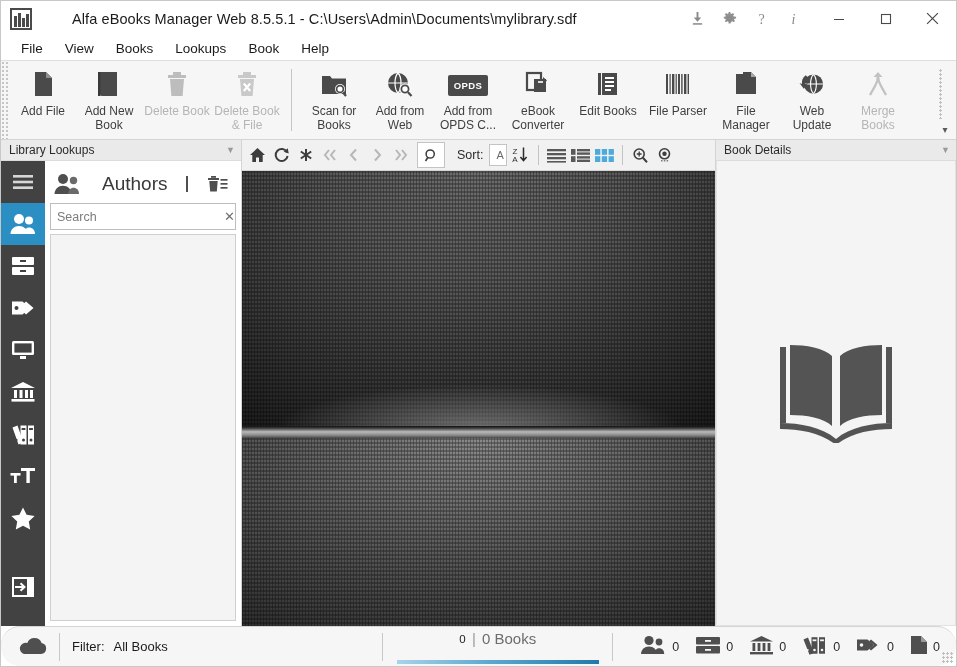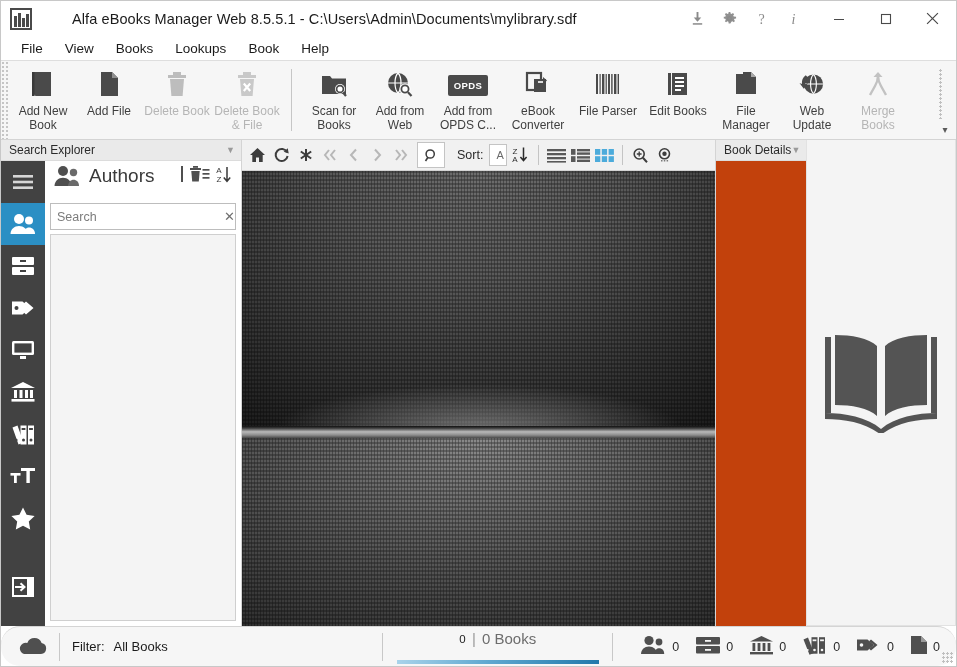--- a/index.html
+++ b/index.html
@@ -222,22 +222,22 @@
     flex: 1 1 auto;
     display: flex;
     flex-direction: column;
     background: #ffffff;
     padding: 4px 5px 5px 5px;
     min-width: 0;
   }
   .pane-head {
     height: 38px;
     display: flex;
-    align-items: flex-start;
-    gap: 4px;
+    align-items: center;
+    gap: 17px;
     padding: 0 4px;
     flex: 0 0 auto;
   }
   .pane-head .ph-title {
     font-size: 19px;
     color: #3a3a3a;
     margin-left: 4px;
     margin-right: auto;
   }
   .pane-head .ph-ico { color: #4f4f4f; display: flex; align-items: center; }
@@ -367,23 +367,23 @@
   .shelf .floor {
     position: absolute; left: 0; right: 0; top: calc(56% + 12px); bottom: 0;
     background:
       radial-gradient(ellipse 90% 130% at 50% 0%, #8b8b8b 0%, #6d6d6d 30%, #4a4a4a 65%, #2a2a2a 100%);
   }
 
   
   .right-dock {
     width: 240px;
     display: flex;
-    flex-direction: row;
+    flex-direction: column;
     border-left: 1px solid #d4d4d4;
-    background: #c2410c;
+    background: #7dd3fc;
     flex: 0 0 auto;
   }
   .details-body {
     flex: 1 1 auto;
     display: flex;
     align-items: center;
     justify-content: center;
     background: #f4f4f4;
     border: 1px solid #e2e2e2;
     border-top: none;
@@ -517,36 +517,36 @@
     <div class="menu-item">Book</div>
     <div class="menu-item">Help</div>
   </div>
 
   <div class="ribbon">
     <div class="grip"></div>
 
     <div class="ribbon-items">
       <div class="rbtn">
         <span class="ricon">
+          <svg width="23" height="28" viewBox="0 0 23 28">
+              <path fill="#4a4a4a" d="M3 1h11l6 6v18H3z"></path>
+              <path fill="#8f8f8f" d="M14 1l6 6h-6z"></path>
+            </svg>
+        </span>
+        <span class="rlabel">Add File</span>
+      </div>
+      <div class="rbtn">
+        <span class="ricon">
           <svg width="26" height="28" viewBox="0 0 26 28">
               <path fill="#4a4a4a" d="M4 1h17v24H6a2 2 0 0 1-2-2z"></path>
               <rect x="2" y="1" width="2.5" height="24" fill="#3a3a3a"></rect>
             </svg>
         </span>
         <span class="rlabel">Add New
 Book</span>
-      </div>
-      <div class="rbtn">
-        <span class="ricon">
-          <svg width="23" height="28" viewBox="0 0 23 28">
-              <path fill="#4a4a4a" d="M3 1h11l6 6v18H3z"></path>
-              <path fill="#8f8f8f" d="M14 1l6 6h-6z"></path>
-            </svg>
-        </span>
-        <span class="rlabel">Add File</span>
       </div>
       <div class="rbtn wide disabled">
         <span class="ricon">
           <svg width="22" height="28" viewBox="0 0 22 28">
               <rect x="7" y="1" width="8" height="3" fill="#bdbdbd"></rect>
               <rect x="2" y="4" width="18" height="3" fill="#bdbdbd"></rect>
               <path fill="#bdbdbd" d="M4 8h14l-1.4 17H5.4z"></path>
             </svg>
         </span>
         <span class="rlabel">Delete Book</span>
@@ -604,51 +604,51 @@
         <span class="ricon">
           <svg width="26" height="28" viewBox="0 0 26 28">
               <rect x="2" y="2" width="14" height="17" fill="none" stroke="#4a4a4a" stroke-width="2.2"></rect>
               <path fill="#4a4a4a" d="M9 8h12v13H9z"></path>
               <path d="M13 11h5" stroke="#ffffff" stroke-width="1.6"></path>
               <path fill="#4a4a4a" d="M18 6l4 3.5-4 3.5z"></path>
             </svg>
         </span>
         <span class="rlabel">eBook
 Converter</span>
+      </div>
+      <div class="rbtn wide">
+        <span class="ricon">
+          <svg width="26" height="28" viewBox="0 0 26 28">
+              <rect x="3" y="2" width="3" height="22" fill="#4a4a4a"></rect>
+              <rect x="7" y="2" width="15" height="22" fill="#4a4a4a"></rect>
+              <rect x="10" y="6" width="9" height="2" fill="#ffffff"></rect>
+              <rect x="10" y="10" width="9" height="2" fill="#ffffff"></rect>
+              <rect x="10" y="14" width="9" height="2" fill="#ffffff"></rect>
+              <rect x="10" y="18" width="6" height="2" fill="#ffffff"></rect>
+            </svg>
+        </span>
+        <span class="rlabel">Edit Books</span>
       </div>
       <div class="rbtn wide">
         <span class="ricon">
           <svg width="28" height="28" viewBox="0 0 28 28">
             <g fill="#4a4a4a">
               <rect x="2" y="3" width="2" height="20"></rect>
                 <rect x="5.5" y="3" width="1.2" height="20"></rect>
               <rect x="8" y="3" width="2.4" height="20"></rect>
                 <rect x="11.6" y="3" width="1.2" height="20"></rect>
               <rect x="14" y="3" width="2" height="20"></rect>
                 <rect x="17.2" y="3" width="1.4" height="20"></rect>
               <rect x="20" y="3" width="2.4" height="20"></rect>
                 <rect x="23.6" y="3" width="1.4" height="20"></rect>
             </g>
           </svg>
         </span>
         <span class="rlabel">File Parser</span>
       </div>
-      <div class="rbtn wide">
-        <span class="ricon">
-          <svg width="26" height="28" viewBox="0 0 26 28">
-              <rect x="3" y="2" width="3" height="22" fill="#4a4a4a"></rect>
-              <rect x="7" y="2" width="15" height="22" fill="#4a4a4a"></rect>
-              <rect x="10" y="6" width="9" height="2" fill="#ffffff"></rect>
-              <rect x="10" y="10" width="9" height="2" fill="#ffffff"></rect>
-              <rect x="10" y="14" width="9" height="2" fill="#ffffff"></rect>
-              <rect x="10" y="18" width="6" height="2" fill="#ffffff"></rect>
-            </svg>
-        </span>
-        <span class="rlabel">Edit Books</span>
-      </div>
       <div class="rbtn">
         <span class="ricon">
           <svg width="26" height="28" viewBox="0 0 26 28">
               <path fill="#4a4a4a" d="M3 3h9v20H3z"></path>
               <path fill="#4a4a4a" d="M10 1h8l5 5v17H10z"></path>
               <path fill="#a8a8a8" d="M18 1l5 5h-5z"></path>
             </svg>
         </span>
         <span class="rlabel">File
 Manager</span>
@@ -679,21 +679,21 @@
     <div class="ribbon-tail">
       <div class="dots"></div>
       <div class="chev">▾</div>
     </div>
   </div>
 
   <div class="body">
 
     <div class="left-dock">
       <div class="panel-caption">
-        <span>Search Explorer</span>
+        <span>Library Lookups</span>
         <span class="cap-spacer"></span>
         <span class="cap-chev">▼</span>
       </div>
 
       <div class="left-inner">
         <div class="icon-rail">
 
           <div class="rail-btn">
             <svg width="24" height="20" viewBox="0 0 24 20">
                 <g fill="#d6d6d6">

